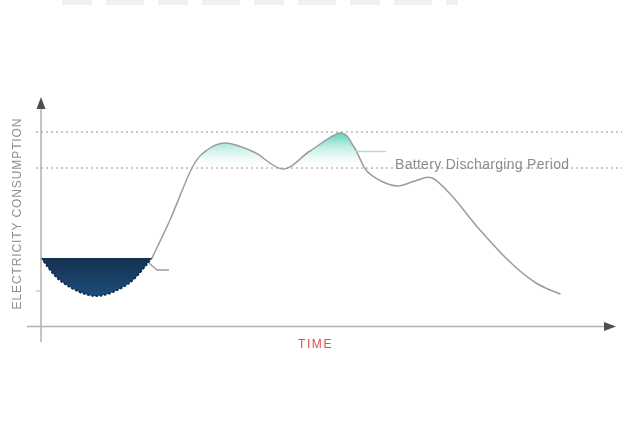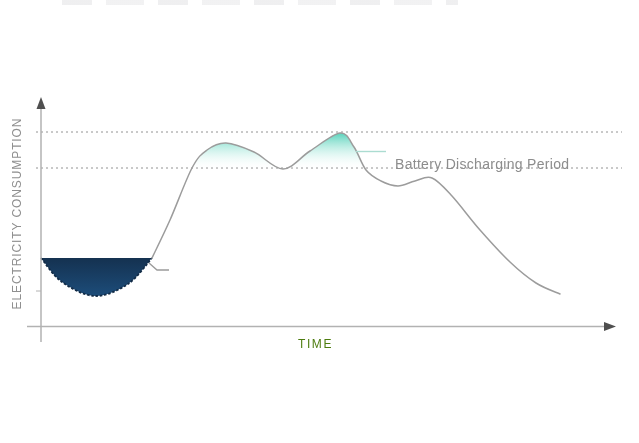--- a/index.html
+++ b/index.html
@@ -14,21 +14,21 @@
       rgba(125,125,135,0.10) 44px 82px, rgba(255,255,255,0) 82px 96px);
   }
   svg{position:absolute;left:0;top:0;}
   .ylabel{
     position:absolute;left:-83px;top:206px;width:200px;height:15px;
     transform:rotate(-90deg);transform-origin:center;
     font-size:12px;letter-spacing:0.9px;color:#8f8f8f;text-align:center;white-space:nowrap;
   }
   .xlabel{
     position:absolute;left:298px;top:337px;
-    font-size:12px;letter-spacing:1.6px;color:#4d7c0f;white-space:nowrap;
+    font-size:12px;letter-spacing:1.6px;color:#ef4444;white-space:nowrap;
   }
   .ann{
     position:absolute;font-size:14px;letter-spacing:0.3px;color:#8d8d8d;white-space:nowrap;
   }
 </style>
 </head>
 <body>
 
 <div class="stage">
   <div class="top-artifact"></div>

